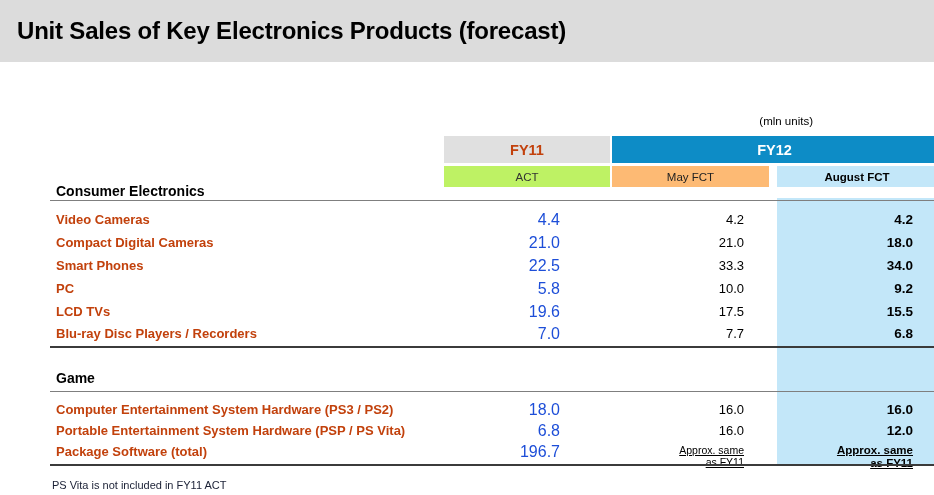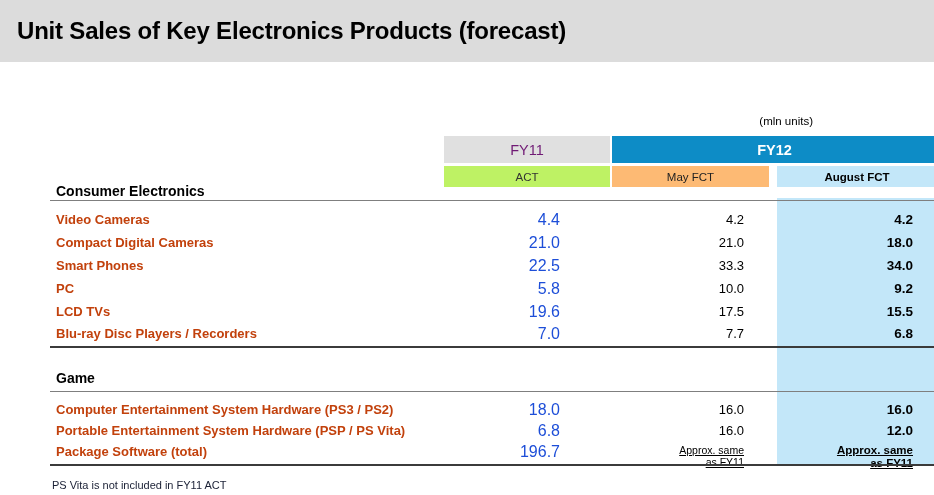--- a/index.html
+++ b/index.html
@@ -49,21 +49,21 @@
     width: 810px; height: 495px;
   }
 
   
   .hdr-fy11 {
     position: absolute;
     left: 432px; top: 136px;
     width: 166px; height: 27px;
     background: #e0e0e0;
     display: flex; align-items: center; justify-content: center;
-    font-size: 14.5px; font-weight: normal; color: #701a75;
+    font-size: 14.5px; font-weight: bold; color: #c2410c;
   }
   .hdr-fy12 {
     position: absolute;
     left: 600px; top: 136px;
     width: 325px; height: 27px;
     background: #0d8cc6;
     display: flex; align-items: center; justify-content: center;
     font-size: 14.5px; font-weight: bold; color: #ffffff; text-align: right;
   }
   .sub-act {

